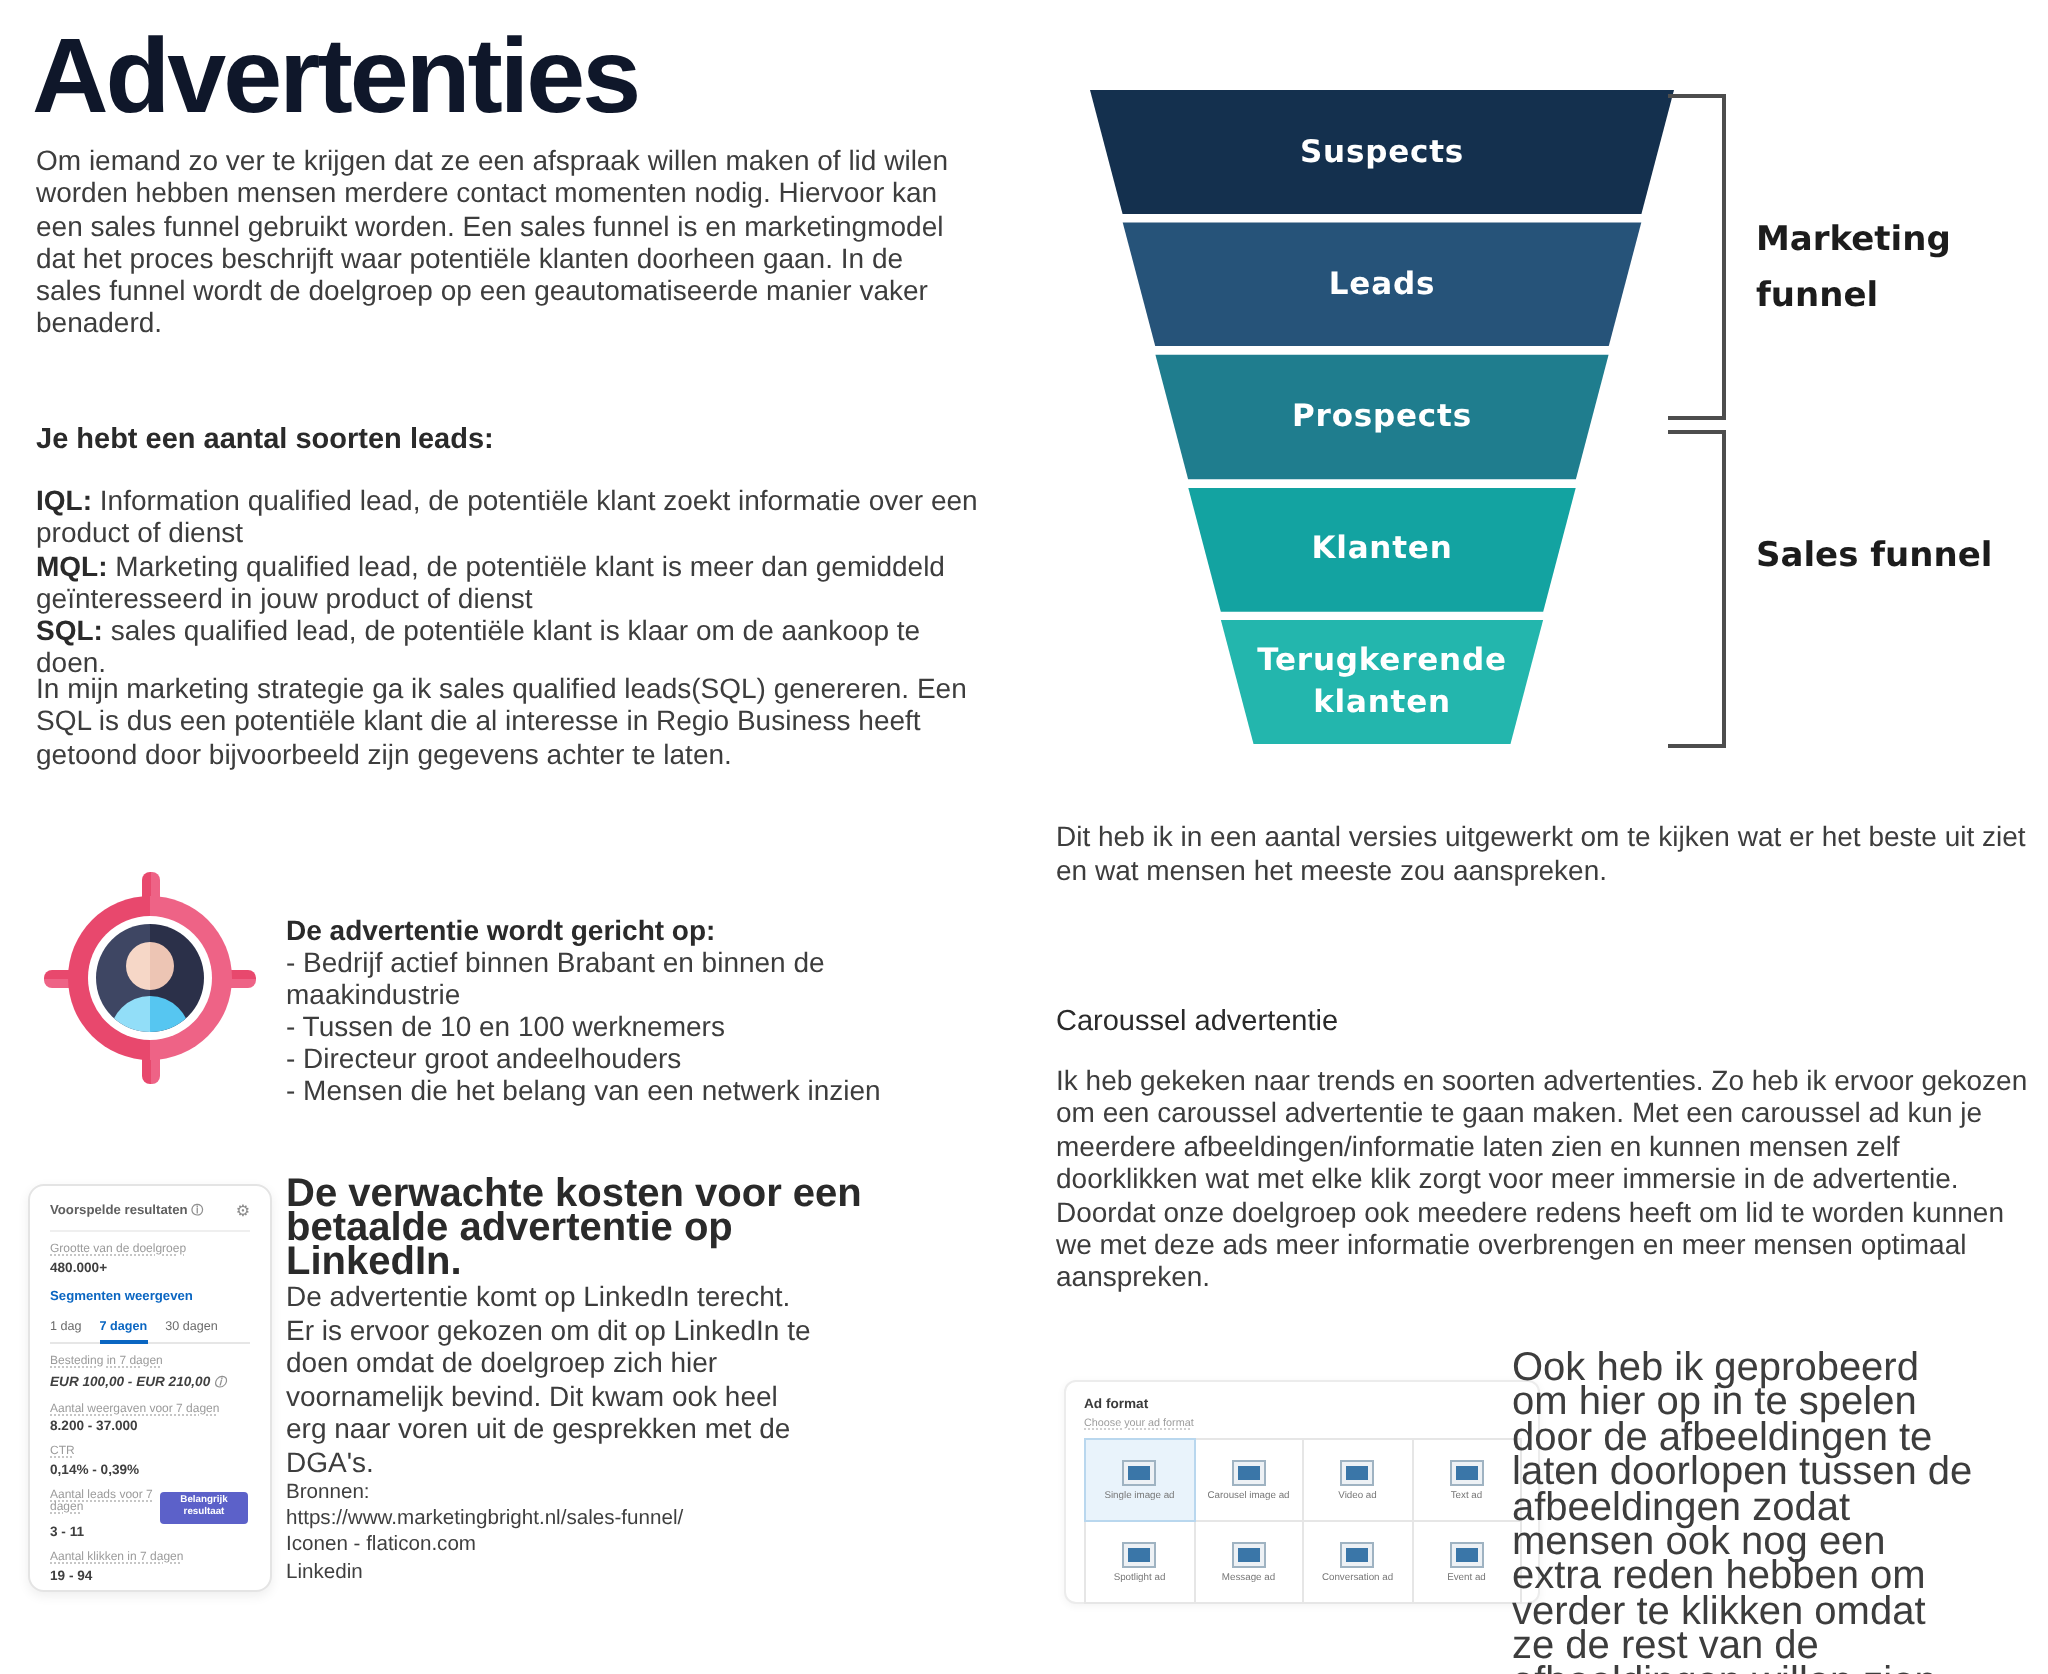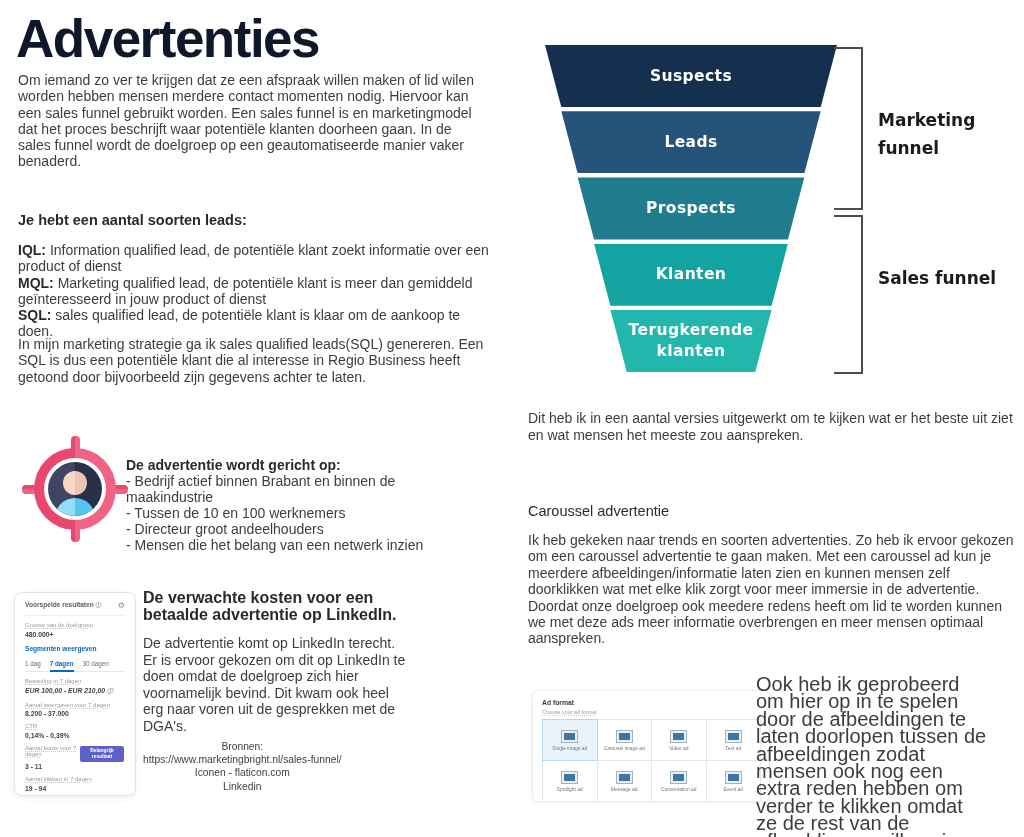--- a/index.html
+++ b/index.html
@@ -26,21 +26,21 @@
   .t-tick.tb { left:48.5px; bottom:0; width:9px; height:22px; }
   .t-tick.tl { left:0; top:48.5px; width:22px; height:9px; background:linear-gradient(180deg,#e8486d 50%,#ee6386 50%); }
   .t-tick.tr { right:0; top:48.5px; width:22px; height:9px; background:linear-gradient(180deg,#e8486d 50%,#ee6386 50%); }
   .t-avatar { position:absolute; left:26px; top:26px; width:54px; height:54px; border-radius:50%; overflow:hidden;
               background:linear-gradient(90deg,#3e4663 50%,#2b3049 50%); }
   .t-head { position:absolute; left:15px; top:9px; width:24px; height:24px; border-radius:50%;
             background:linear-gradient(90deg,#f6d7c7 50%,#edc5b4 50%); }
   .t-body { position:absolute; left:7px; top:36px; width:40px; height:26px; border-radius:20px 20px 0 0;
             background:linear-gradient(90deg,#92def8 50%,#56c6f1 50%); }
 
-  .targeting { left:126px; top:458px; width:345px; font-size:14px; line-height:15.9px; }
+  .targeting { left:143px; top:458px; width:345px; font-size:14px; line-height:15.9px; }
   .targeting .h { font-weight:700; color:#2a2a2a; }
 
   
   .li-card { left:14px; top:592px; width:122px; height:204px; background:#fff; border:1px solid #e4e4e4; border-radius:8px;
              box-shadow:0 2px 6px rgba(0,0,0,.07); padding:8px 10px; box-sizing:border-box; overflow:hidden; }
   .li-head { display:flex; justify-content:space-between; align-items:center; padding-bottom:5px; border-bottom:1px solid #efefef; }
   .li-title { font-weight:700; color:#606060; font-size:6.6px; }
   .li-info { color:#909090; font-size:6px; }
   .li-gear { color:#8a8a8a; font-size:8px; line-height:1; }
   .li-lbl { color:#9b9b9b; font-size:6px; margin-top:6px; text-decoration:underline dotted; text-decoration-color:#c6c6c6; }
@@ -49,23 +49,23 @@
   .li-tabs { display:flex; gap:9px; border-bottom:1px solid #e6e6e6; margin-top:8px; }
   .li-tab { color:#6c6c6c; font-size:6.3px; padding-bottom:3.5px; }
   .li-tab.active { color:#0a66c2; font-weight:700; border-bottom:2px solid #0a66c2; margin-bottom:-1px; }
   .italic { font-style:italic; }
   .li-badge-row { display:flex; gap:3px; align-items:flex-start; }
   .li-badge-row .li-lbl { width:52px; }
   .badge { background:#5c61c9; color:#fff; font-size:4.9px; font-weight:700; padding:2.5px 3px; border-radius:2px;
            text-align:center; line-height:1.2; width:38px; margin-top:7px; }
 
   .costs { left:143px; top:589px; width:350px; font-size:14px; line-height:16.5px; }
-  .costs .h { font-weight:700; color:#2a2a2a; font-size:16px; line-height:17px; width:290px; margin-bottom:12px; }
+  .costs .h { font-weight:700; color:#2a2a2a; font-size:20px; line-height:17px; width:290px; margin-bottom:0; }
   .costs .b { width:265px; }
-  .sources { left:143px; top:740px; font-size:10.3px; line-height:13.2px; color:#3f3f3f;text-align:center; }
+  .sources { left:143px; top:740px; font-size:10.3px; line-height:13.2px; color:#3f3f3f; }
 
   
   .funnel { left:545px; top:45px; width:292px; height:327px; display:flex; flex-direction:column; gap:4px; }
   .f-seg { flex:1; display:flex; align-items:center; justify-content:center; }
   .f-seg span { font-family:"DejaVu Sans", sans-serif; font-weight:700; font-size:15.5px; color:#ffffff;
                 letter-spacing:.4px; text-align:center; line-height:1.35; }
   .f-seg.s4 span { width:130px; }
   .s0 { clip-path:polygon(0% 0%,100% 0%,94.4% 100%,5.6% 100%);align-items:center; }
   .s1 { clip-path:polygon(5.6% 0%,94.4% 0%,88.8% 100%,11.2% 100%); }
   .s2 { clip-path:polygon(11.2% 0%,88.8% 0%,83.2% 100%,16.8% 100%); }

